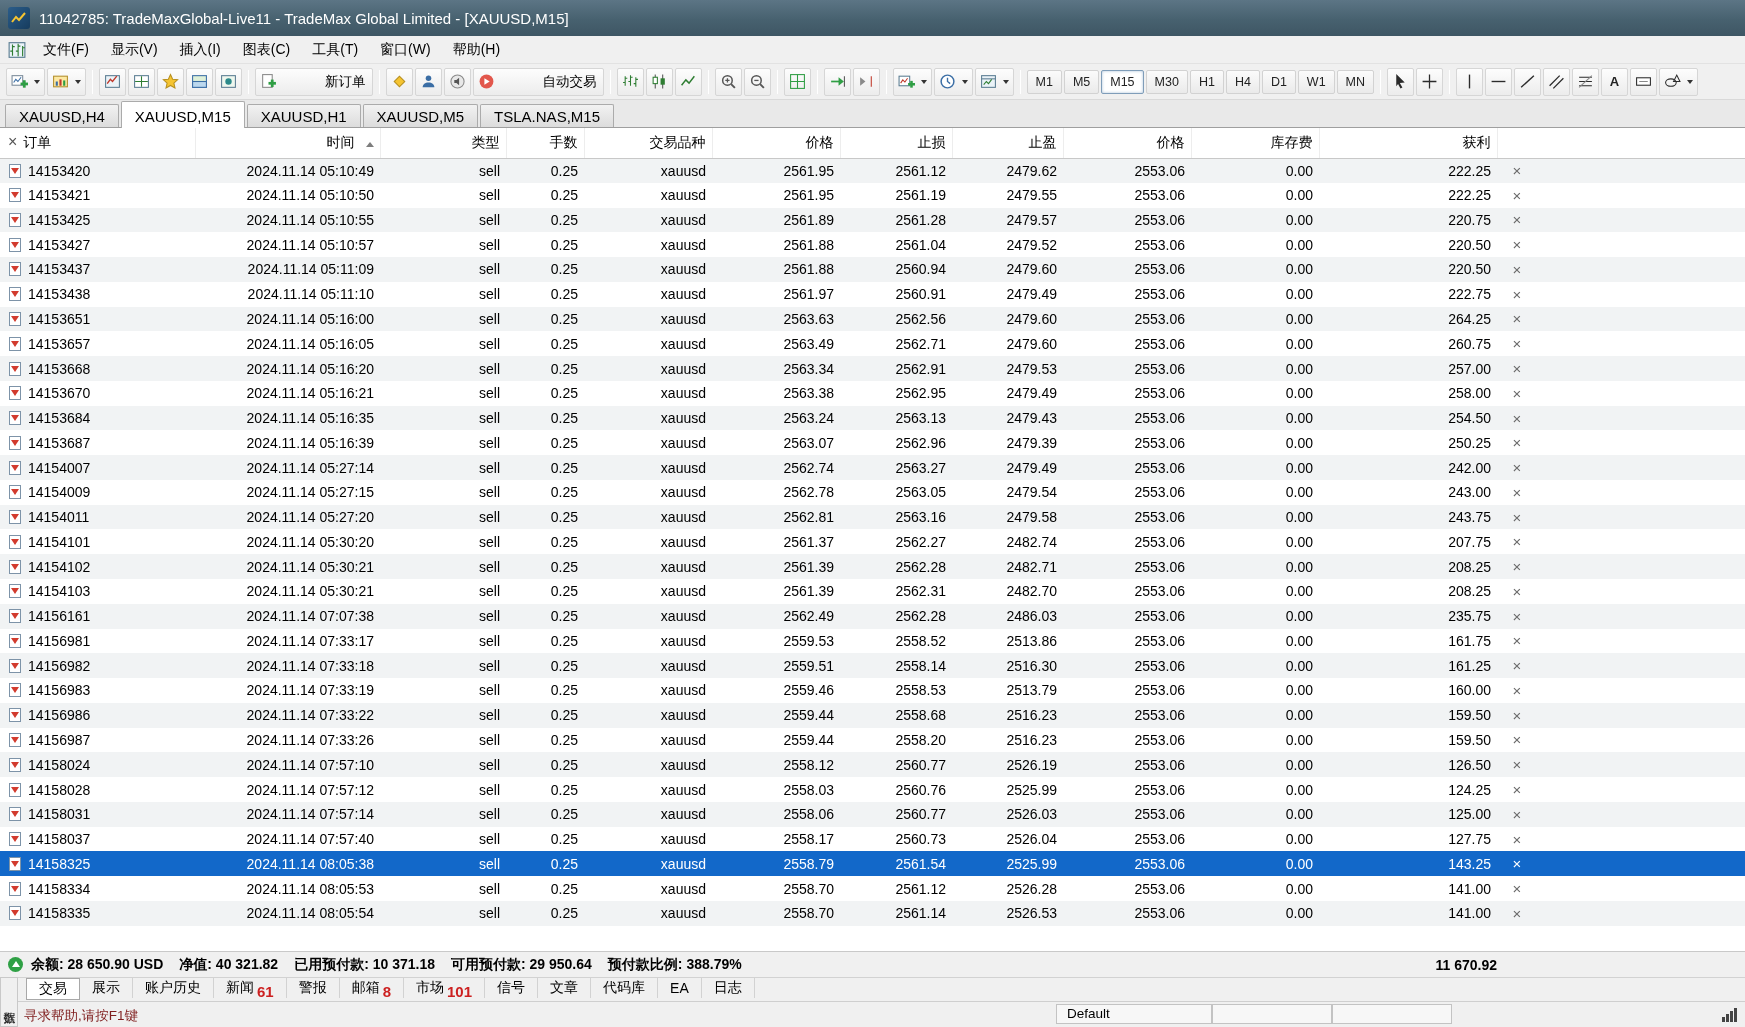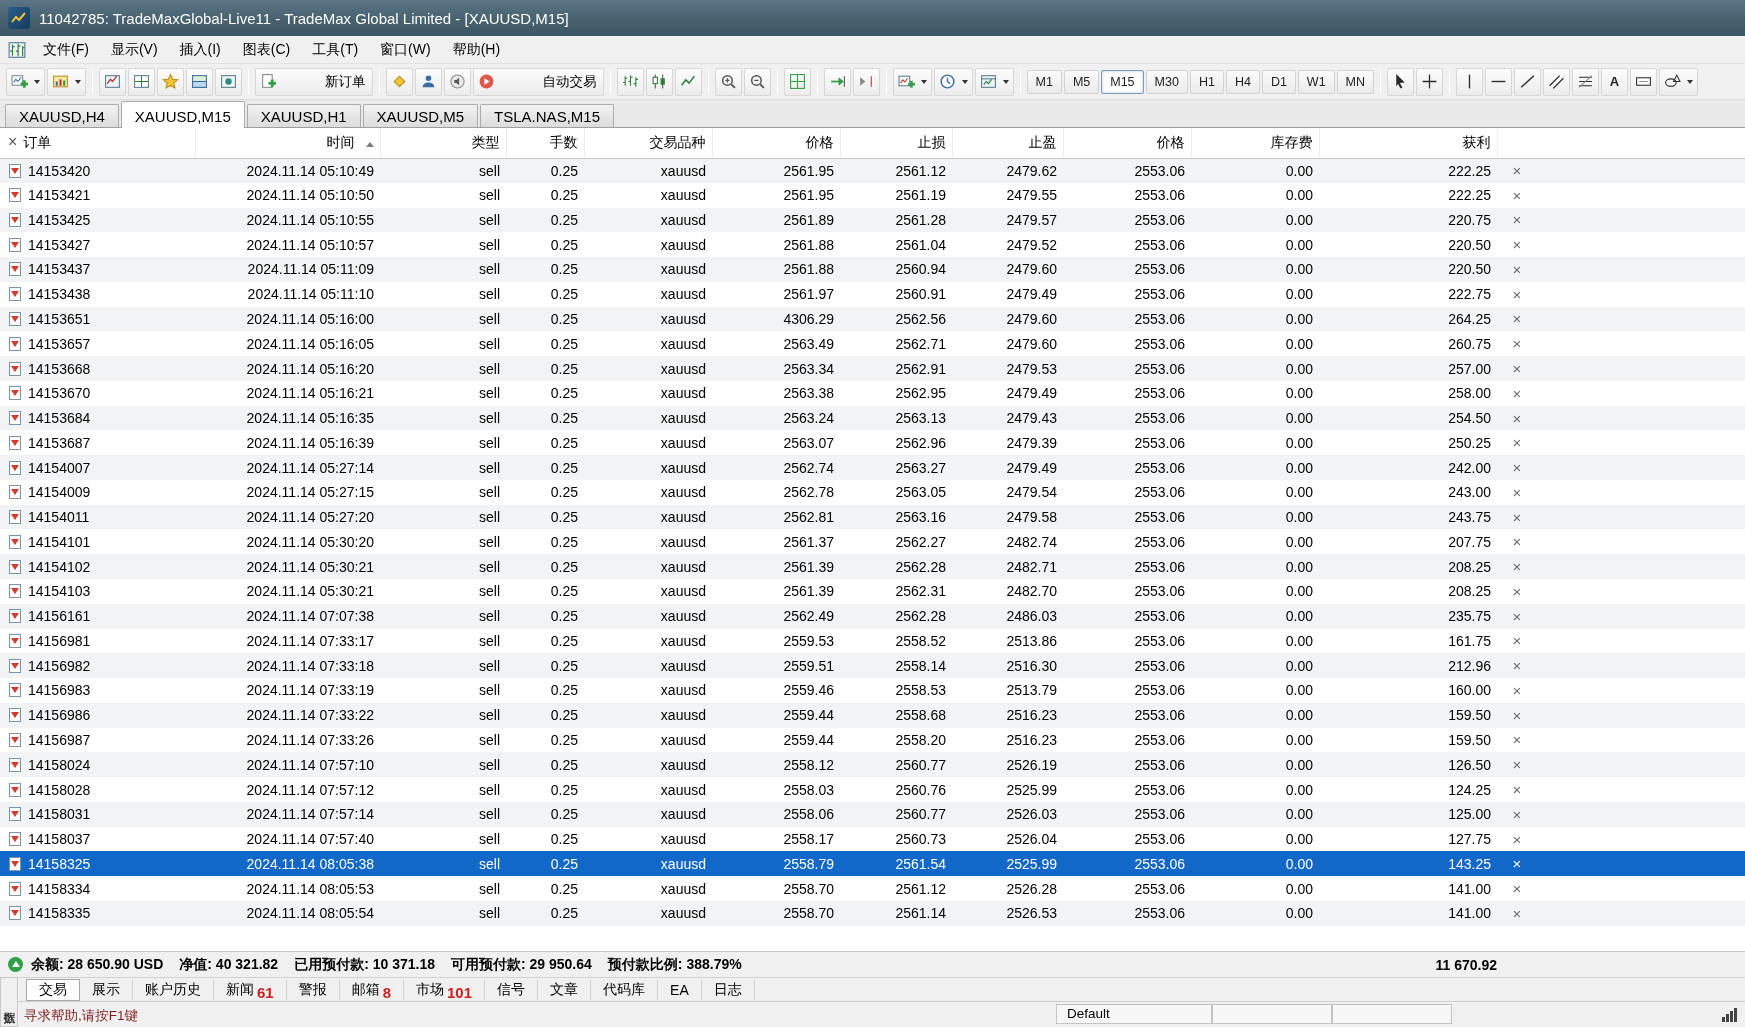--- a/index.html
+++ b/index.html
@@ -63,21 +63,21 @@
   tr.selected .row-close { color:#fff; }
 
   
   .summary { position:relative; height:26px; flex:0 0 26px; background:#f0f0f0; border-top:1px solid #c9c9c9; display:flex; align-items:center; padding-left:8px; font-weight:bold; font-size:14px; }
   .sum-ico { position:relative; width:15px; height:15px; border-radius:50%; background:#2fa045; margin-right:8px; flex:0 0 auto; }
   .sum-ico::after { content:''; position:absolute; left:3.5px; top:4px; border-left:4px solid transparent; border-right:4px solid transparent; border-bottom:6px solid #fff; }
   .sum-item { margin-right:16px; }
   .sum-total { position:absolute; right:248px; font-weight:bold; }
 
   
-  .btabs { height:24px; flex:0 0 24px; background:#f0f0f0; border-top:1px solid #d2d2d2; display:flex; align-items:center; padding-left:26px; }
+  .btabs { height:24px; flex:0 0 24px; background:#f0f0f0; border-top:1px solid #d2d2d2; display:flex; align-items:flex-start; padding-left:26px; }
   .b-tab { display:flex; align-items:center; height:20px; padding:0 12px; font-size:14px; border-right:1px solid #d2d2d2; cursor:default; }
   .b-tab.active { background:#fff; border:1px solid #a8a8a8; height:22px; }
   .badge { color:#cc2020; font-size:15px; font-weight:bold; margin-left:3px; position:relative; top:3px; }
 
   
   .statusbar { position:relative; height:26px; flex:0 0 26px; background:#f0f0f0; border-top:1px solid #cfcfcf; font-size:13.5px; }
   .sb-help { position:absolute; left:24px; top:5px; color:#7f1d1d; }
   .sb-box { position:absolute; top:2px; height:20px; border:1px solid #c3c3c3; background:#f7f7f7; padding:1px 10px; }
   .sb-profile { left:1056px; width:156px; }
   .sb-b2 { left:1212px; width:120px; }
@@ -490,21 +490,21 @@
             <td class="c-profit">222.75</td>
             <td class="c-close"><span class="row-close">×</span></td>
             <td class="c-fill"></td>
           </tr>
           <tr>
             <td class="c-order"><span class="ord-ico"></span>14153651</td>
             <td class="c-time">2024.11.14 05:16:00</td>
             <td class="c-type">sell</td>
             <td class="c-lots">0.25</td>
             <td class="c-symbol">xauusd</td>
-            <td class="c-open-price">4306.29</td>
+            <td class="c-open-price">2563.63</td>
             <td class="c-sl">2562.56</td>
             <td class="c-tp">2479.60</td>
             <td class="c-current-price">2553.06</td>
             <td class="c-swap">0.00</td>
             <td class="c-profit">264.25</td>
             <td class="c-close"><span class="row-close">×</span></td>
             <td class="c-fill"></td>
           </tr>
           <tr>
             <td class="c-order"><span class="ord-ico"></span>14153657</td>
@@ -705,21 +705,21 @@
             <td class="c-order"><span class="ord-ico"></span>14156982</td>
             <td class="c-time">2024.11.14 07:33:18</td>
             <td class="c-type">sell</td>
             <td class="c-lots">0.25</td>
             <td class="c-symbol">xauusd</td>
             <td class="c-open-price">2559.51</td>
             <td class="c-sl">2558.14</td>
             <td class="c-tp">2516.30</td>
             <td class="c-current-price">2553.06</td>
             <td class="c-swap">0.00</td>
-            <td class="c-profit">212.96</td>
+            <td class="c-profit">161.25</td>
             <td class="c-close"><span class="row-close">×</span></td>
             <td class="c-fill"></td>
           </tr>
           <tr>
             <td class="c-order"><span class="ord-ico"></span>14156983</td>
             <td class="c-time">2024.11.14 07:33:19</td>
             <td class="c-type">sell</td>
             <td class="c-lots">0.25</td>
             <td class="c-symbol">xauusd</td>
             <td class="c-open-price">2559.46</td>

